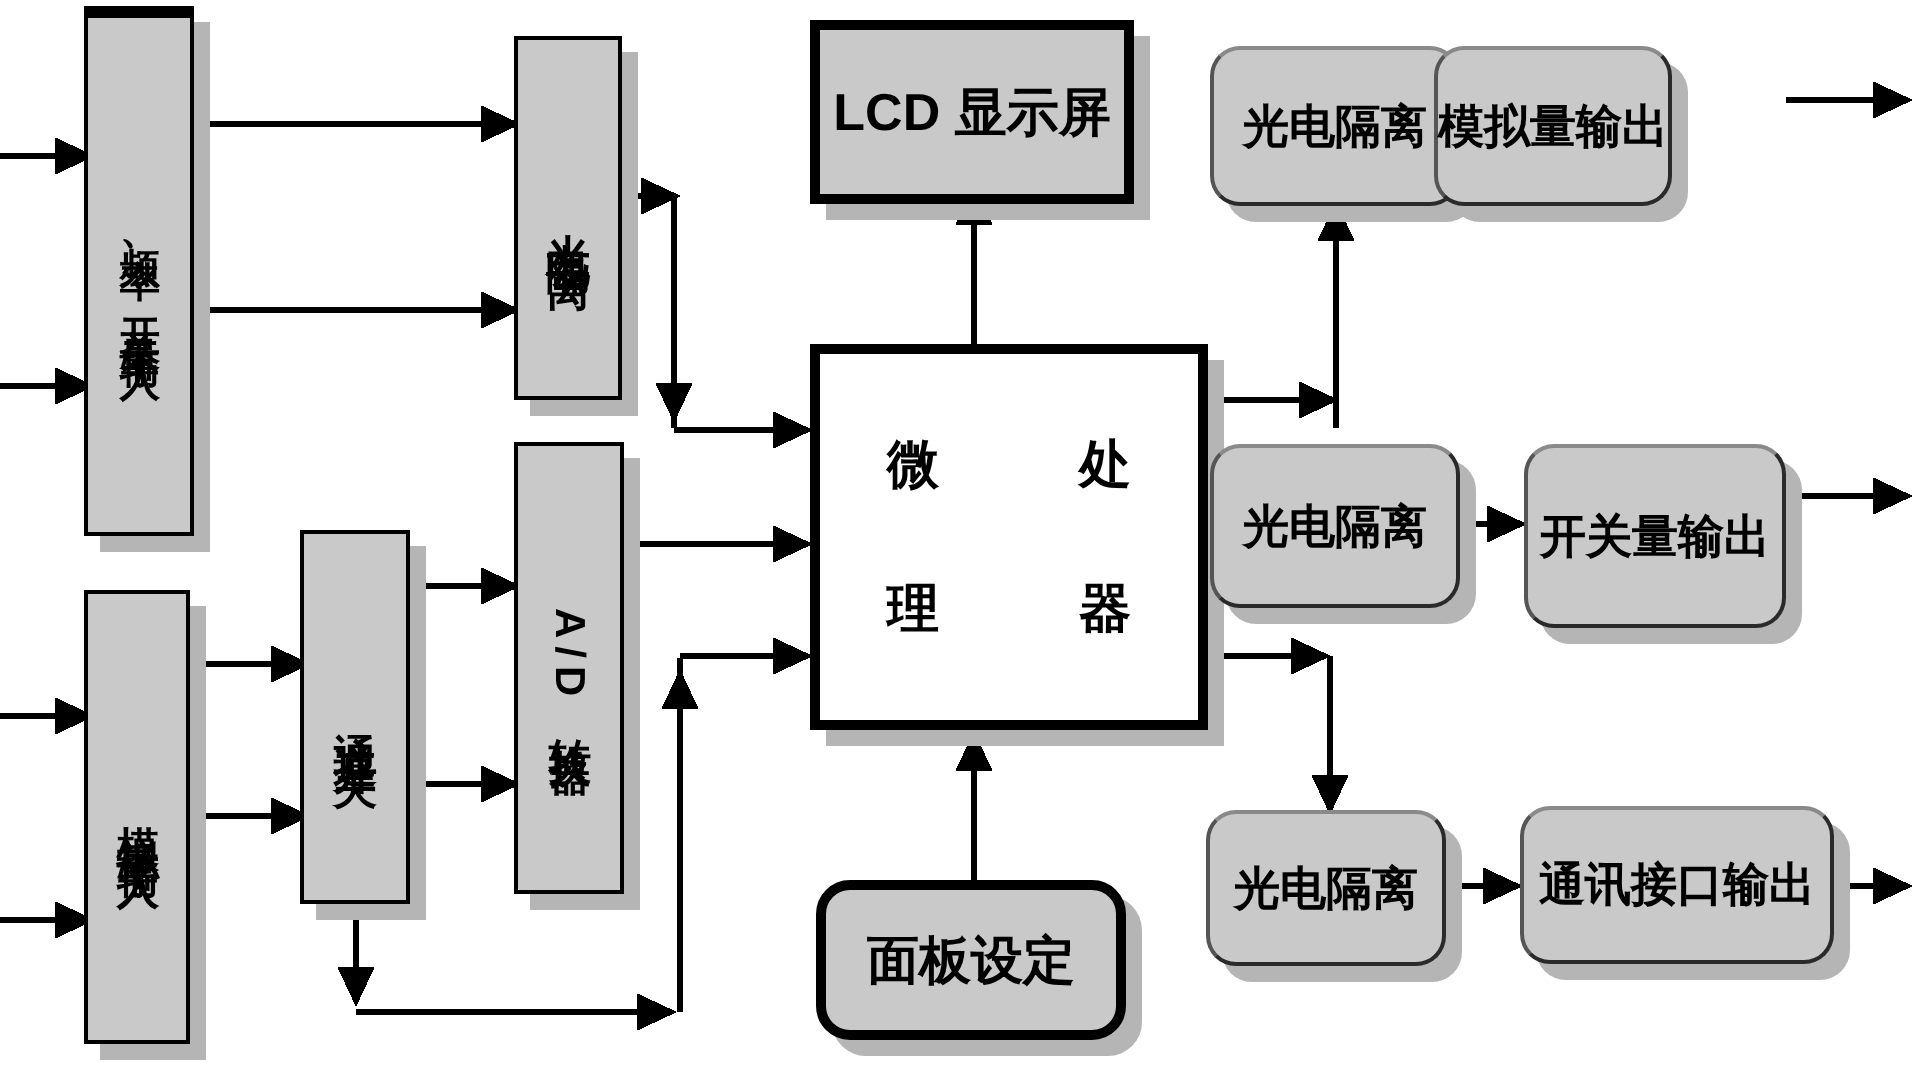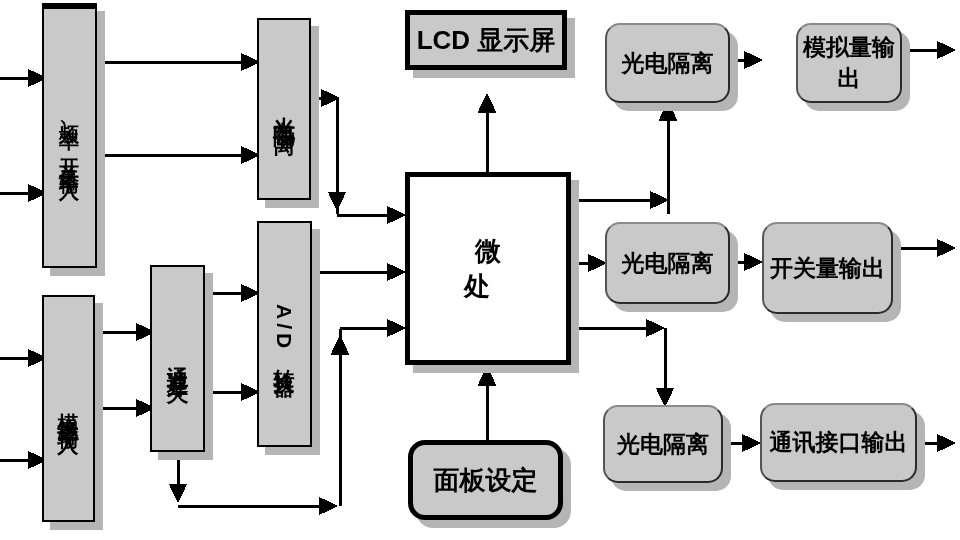--- a/index.html
+++ b/index.html
@@ -155,31 +155,32 @@
   <div class="block vert thick-top f20" style="left:42px;top:3px;width:55px;height:265px;">频率、开关量输入</div>
 
   <div class="block vert f22" style="left:257px;top:18px;width:54px;height:182px;">光电隔离</div>
 
   <div class="block vert-mixed f21" style="left:257px;top:221px;width:55px;height:226px;">A/D转换器</div>
 
   <div class="block vert f22" style="left:150px;top:265px;width:55px;height:187px;">通道开关</div>
 
   <div class="block vert f21" style="left:42px;top:295px;width:53px;height:227px;">模拟量输入</div>
 
-  <div class="block heavy f26" style="left:405px;top:10px;width:162px;height:60px;">LCD 显示屏</div>
+  <div class="block heavy f26" style="left:405px;top:10px;width:162px;height:92px;">LCD 显示屏</div>
 
-  <div class="block heavy mcu f26" style="left:405px;top:172px;width:166px;height:193px;">
+  <div class="block heavy mcu f26" style="left:405px;top:172px;width:199px;height:193px;text-align:right;">
     <span>微　处</span>
+    <span>理　器</span>
   </div>
 
   <div class="block heavy f26" style="left:408px;top:440px;width:155px;height:80px;border-radius:17px;">面板设定</div>
 
   <div class="block round f24" style="left:605px;top:23px;width:125px;height:80px;">光电隔离</div>
 
-  <div class="block round f24" style="left:796px;top:23px;width:106px;height:80px;">模拟量输出</div>
+  <div class="block round f24" style="left:717px;top:23px;width:119px;height:80px;">模拟量输出</div>
 
   <div class="block round f24" style="left:605px;top:222px;width:125px;height:82px;">光电隔离</div>
 
   <div class="block round f24" style="left:762px;top:222px;width:131px;height:92px;">开关量输出</div>
 
   <div class="block round f24" style="left:603px;top:405px;width:120px;height:78px;">光电隔离</div>
 
   <div class="block round f24" style="left:760px;top:403px;width:157px;height:79px;font-family:Liberation Mono, monospace;">通讯接口输出</div>
 
 </div>

